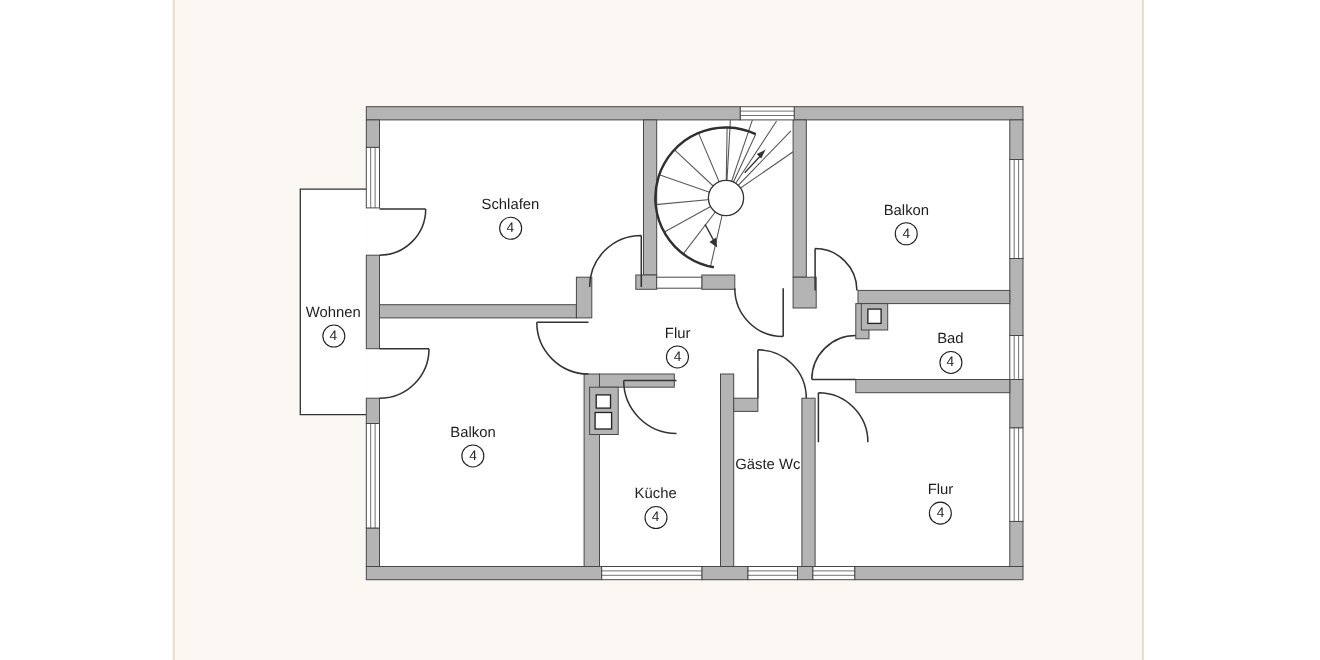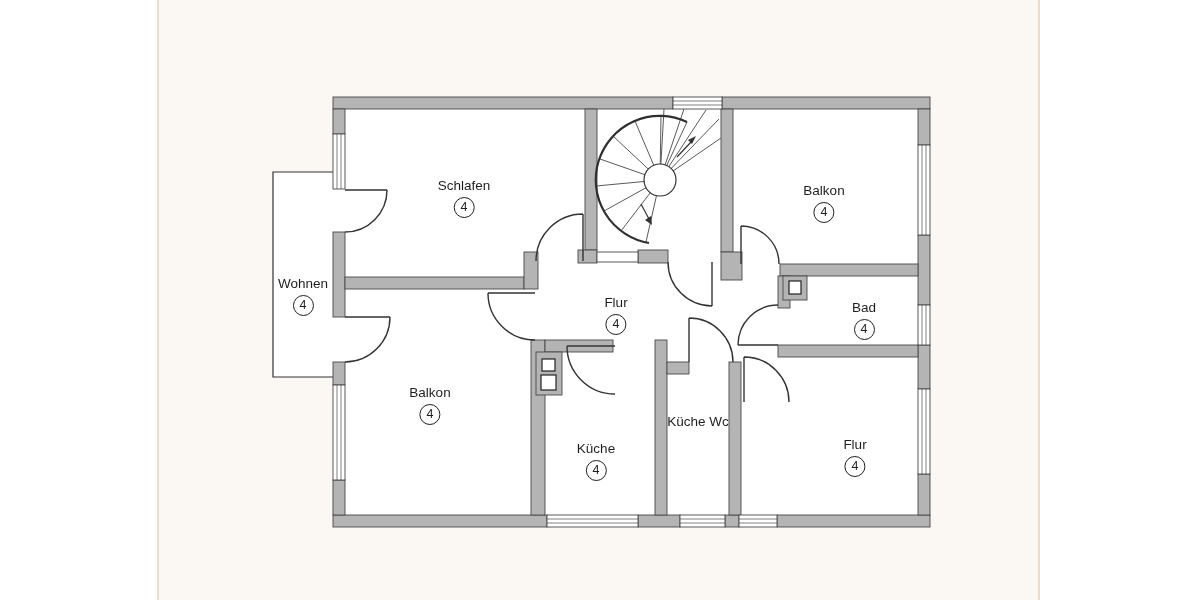--- a/index.html
+++ b/index.html
@@ -161,19 +161,19 @@
   </div>
   <div class="room-label" style="left:170px;top:302px">
     <div>Balkon</div>
     <div class="room-badge">4</div>
   </div>
   <div class="room-label" style="left:336px;top:358px">
     <div>Küche</div>
     <div class="room-badge">4</div>
   </div>
   <div class="room-label" style="left:438px;top:331px">
-    <div>Küche Wc</div>
+    <div>Gäste Wc</div>
   </div>
   <div class="room-label" style="left:595px;top:354px">
     <div>Flur</div>
     <div class="room-badge">4</div>
   </div>
 </div>
 
 </body></html>

